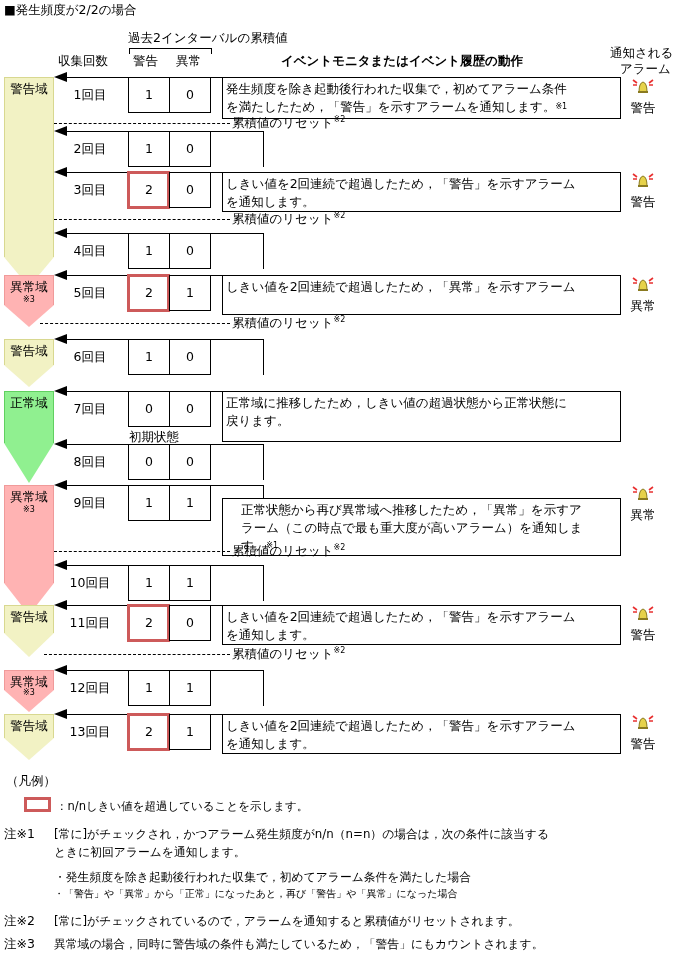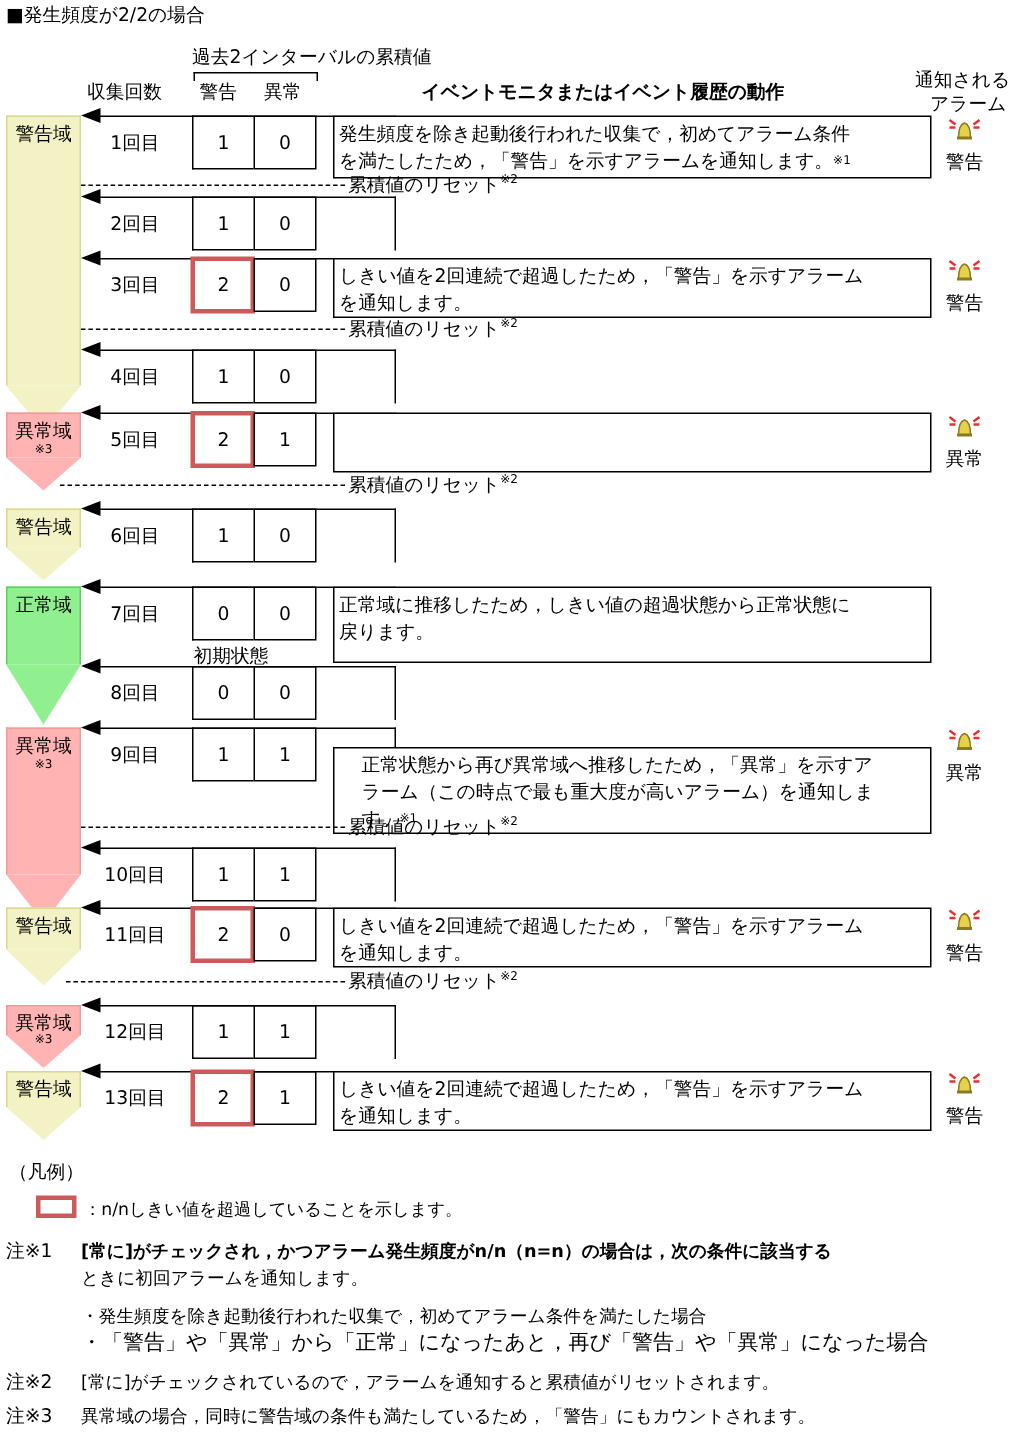--- a/index.html
+++ b/index.html
@@ -207,20 +207,21 @@
 
 <div class="desc" style="top:77px;height:42px;">
   <div>発生頻度を除き起動後行われた収集で，初めてアラーム条件</div>
   <div><span>を満たしたため，「警告」を示すアラームを通知します。</span><span class="sup">※1</span></div>
 </div>
 <div class="desc" style="top:172px;height:40px;">
   <div>しきい値を2回連続で超過したため，「警告」を示すアラーム</div>
   <div>を通知します。</div>
 </div>
 <div class="desc" style="top:275px;height:40px;">
+  <div>しきい値を2回連続で超過したため，「異常」を示すアラーム</div>
 </div>
 <div class="desc" style="top:391px;height:51px;">
   <div>正常域に推移したため，しきい値の超過状態から正常状態に</div>
   <div>戻ります。</div>
 </div>
 <div class="desc" style="top:498px;height:58px;padding-left:18px;">
   <div>正常状態から再び異常域へ推移したため，「異常」を示すア</div>
   <div>ラーム（この時点で最も重大度が高いアラーム）を通知しま</div>
   <div><span>す。</span><span class="sup">※1</span></div>
 </div>
@@ -301,20 +302,20 @@
 <div class="reset" style="top:649px;left:44px;">
   <div class="dash" style="width:186px;"></div>
     <div class="txt" style="left:188px;"><span>累積値のリセット</span><span class="sup">※2</span></div>
 </div>
 
 <div class="abs notes" style="left:6px;top:772px;">（凡例）</div>
 <div class="legend-box"></div>
 <div class="abs notes" style="left:56px;top:797px;font-size:11.5px;">：n/nしきい値を超過していることを示します。</div>
 
 <div class="abs notes" style="left:4px;top:825px;">注※1</div>
-<div class="abs notes" style="left:54px;top:825px;font-size:11.8px;font-weight:bold;">[常に]がチェックされ，かつアラーム発生頻度がn/n（n=n）の場合は，次の条件に該当する</div>
+<div class="abs notes" style="left:54px;top:825px;font-size:11.8px;">[常に]がチェックされ，かつアラーム発生頻度がn/n（n=n）の場合は，次の条件に該当する</div>
 <div class="abs notes" style="left:54px;top:843px;font-size:11.8px;">ときに初回アラームを通知します。</div>
 <div class="abs notes" style="left:54px;top:868px;font-size:11.8px;">・発生頻度を除き起動後行われた収集で，初めてアラーム条件を満たした場合</div>
-<div class="abs notes" style="left:54px;top:886px;font-size:14px;">・「警告」や「異常」から「正常」になったあと，再び「警告」や「異常」になった場合</div>
+<div class="abs notes" style="left:54px;top:886px;font-size:10px;font-family:Liberation Mono, monospace;">・「警告」や「異常」から「正常」になったあと，再び「警告」や「異常」になった場合</div>
 <div class="abs notes" style="left:4px;top:912px;">注※2</div>
 <div class="abs notes" style="left:54px;top:912px;font-size:11.8px;">[常に]がチェックされているので，アラームを通知すると累積値がリセットされます。</div>
 <div class="abs notes" style="left:4px;top:935px;">注※3</div>
 <div class="abs notes" style="left:54px;top:935px;font-size:11.8px;">異常域の場合，同時に警告域の条件も満たしているため，「警告」にもカウントされます。</div>
 
 </body></html>

